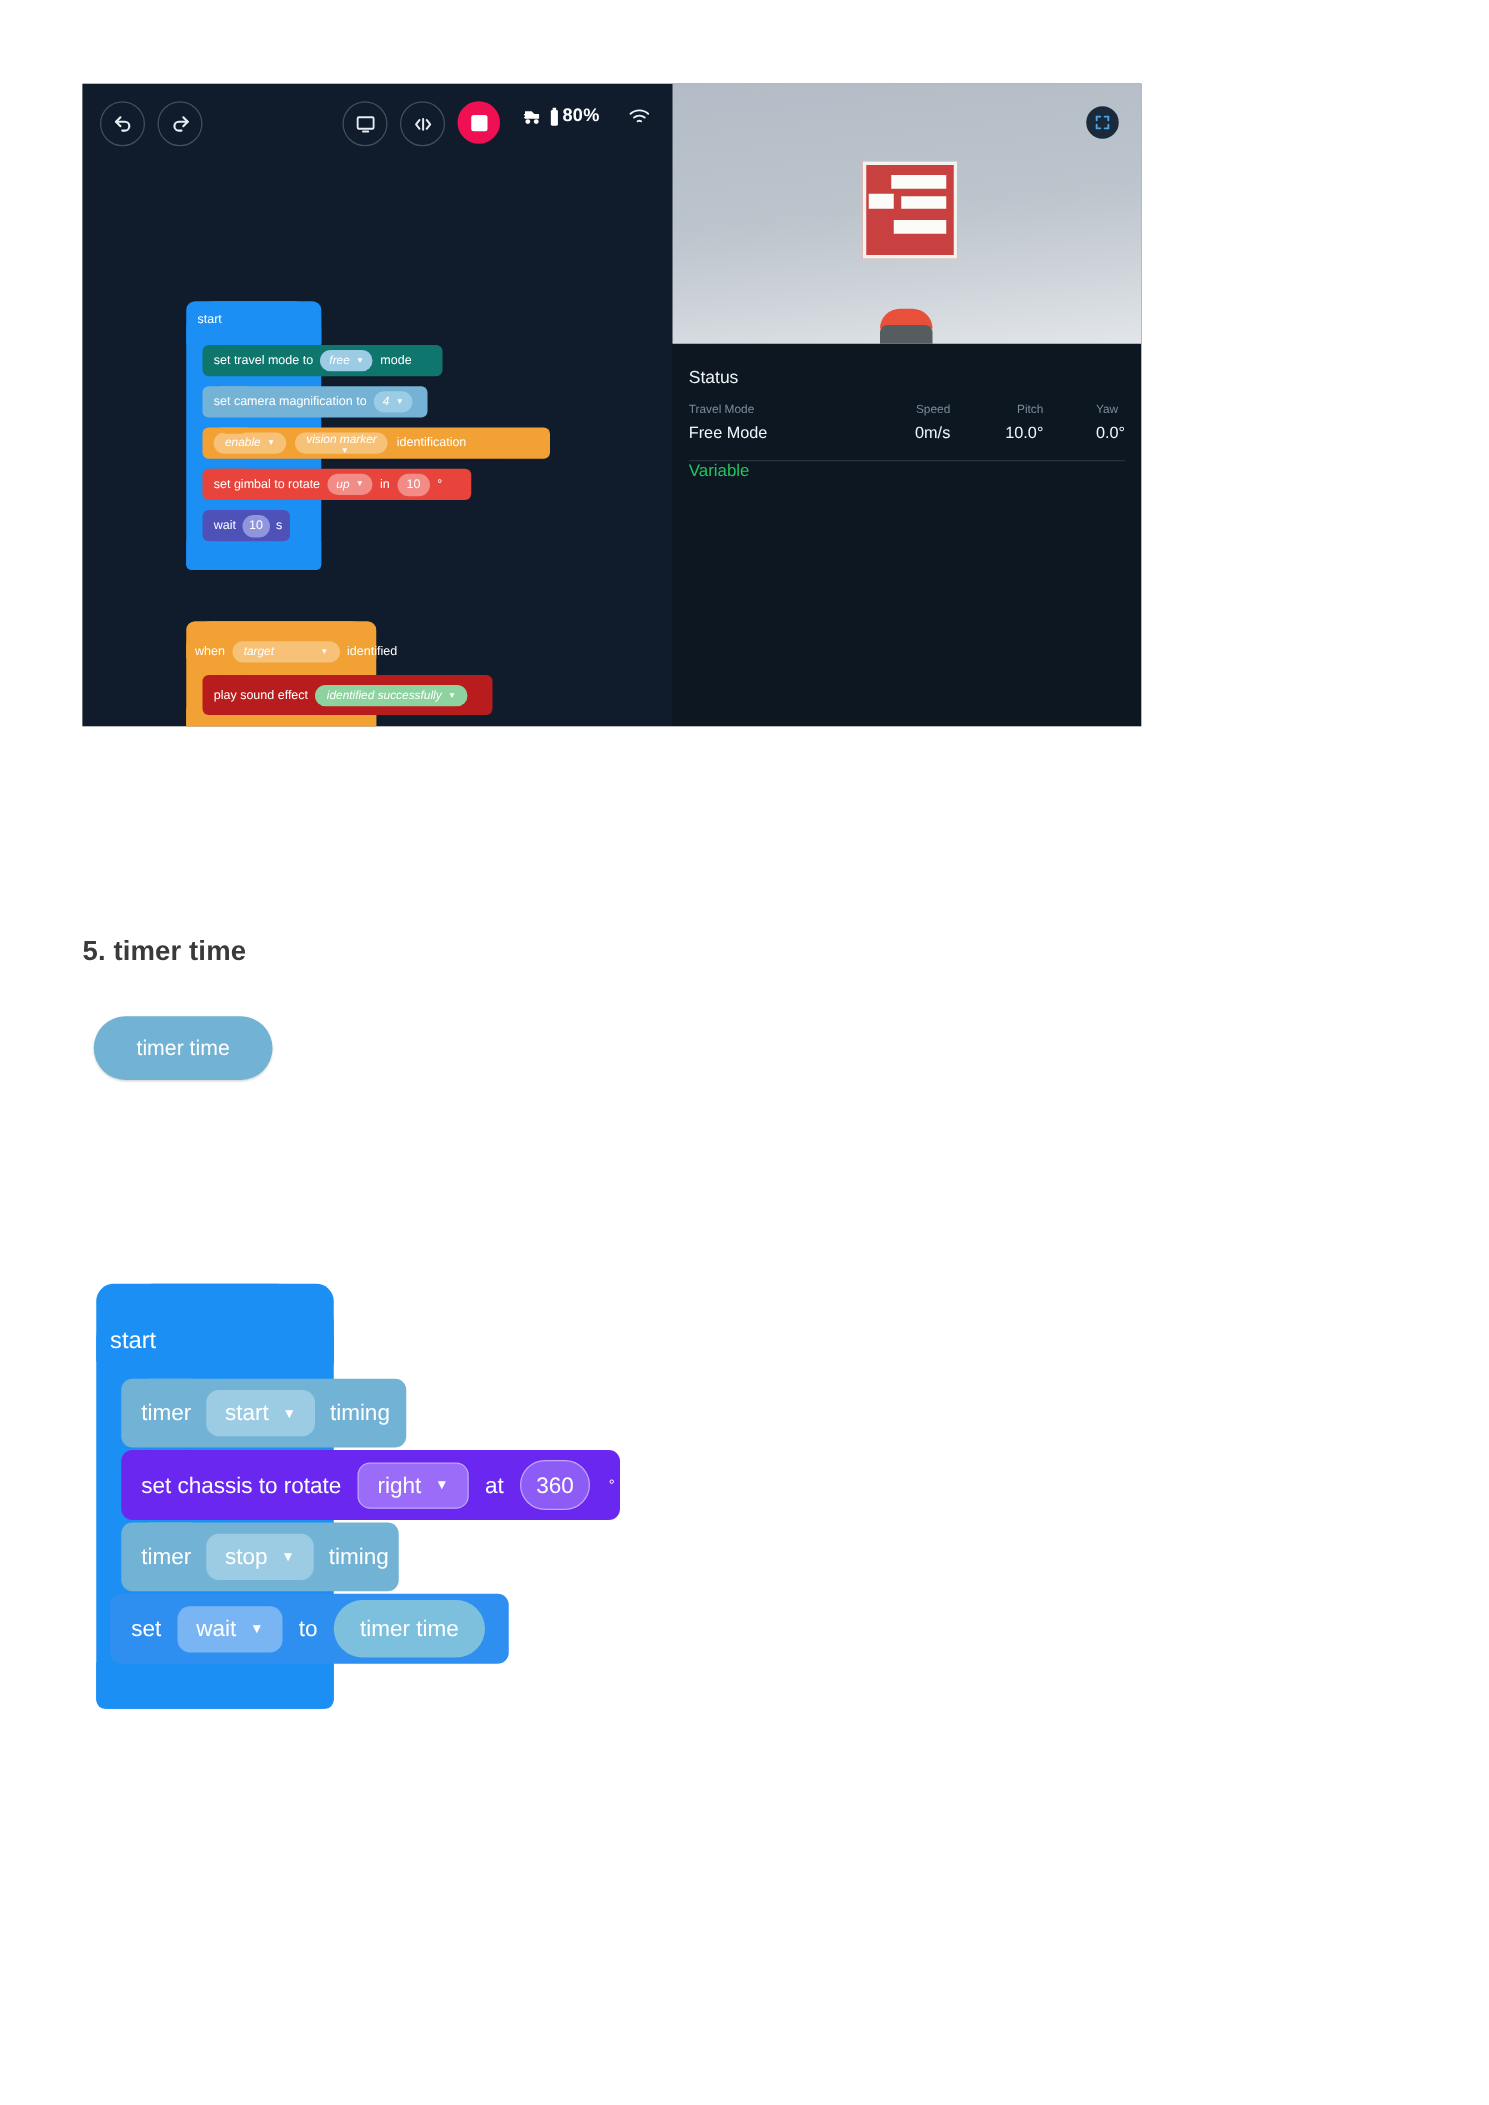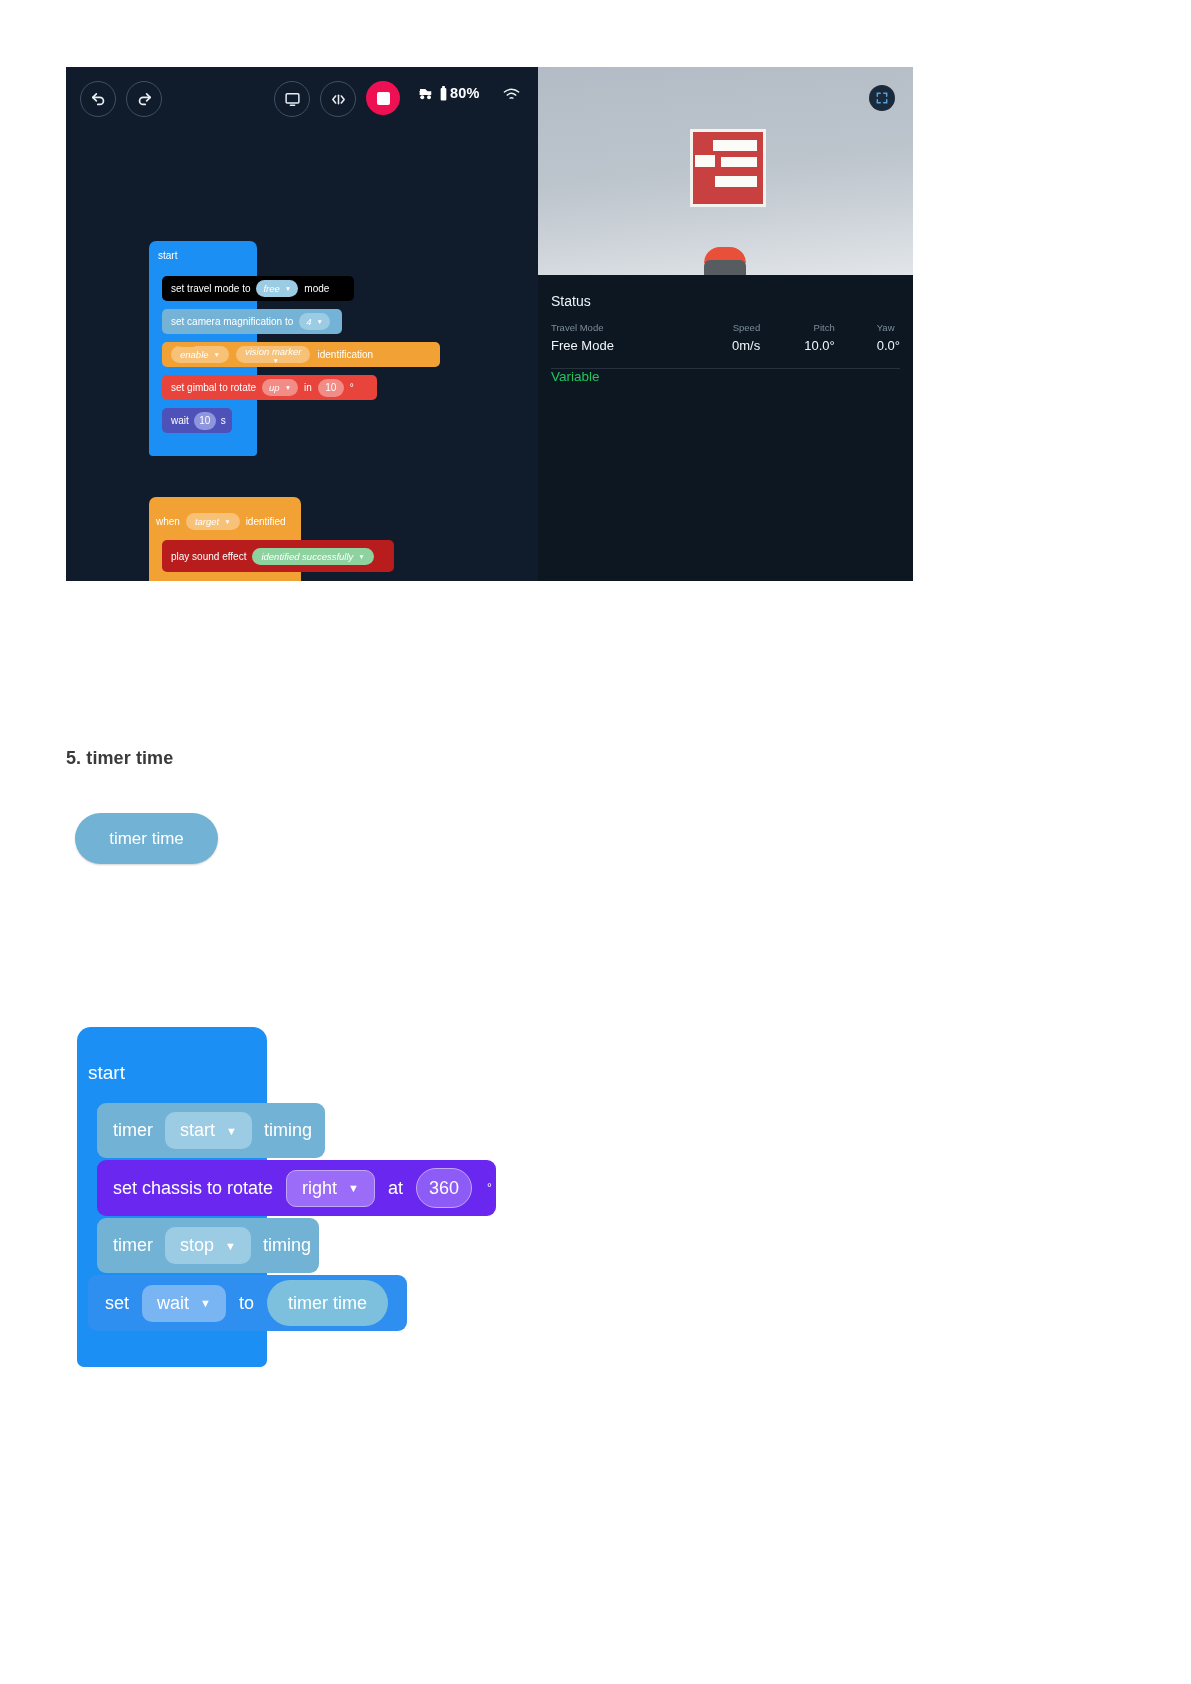--- a/index.html
+++ b/index.html
@@ -35,21 +35,21 @@
   .caret{font-size:6.5px;margin-left:5px;opacity:.95;}
 
   
   .s1-wrap{position:absolute;left:83px;top:174px;width:108px;height:215px;background:#1c8ff5;border-radius:7px 7px 4px 4px;}
   .s1-hat{position:absolute;left:83px;top:174px;width:108px;height:34px;background:#1c8ff5;
           border-radius:22px 22px 0 0;}
   .s1-hat-fill{position:absolute;left:140px;top:182px;width:51px;height:26px;background:#1c8ff5;border-radius:0 4px 0 0;}
   .s1-label{position:absolute;left:92px;top:183px;font-size:10px;color:#fff;font-weight:500;}
   .s1-foot{position:absolute;left:83px;top:366px;width:108px;height:23px;background:#1c8ff5;border-radius:0 0 5px 5px;}
 
-  .b-travel{left:96px;top:209px;width:192px;height:25px;background:#000000;border-radius:5px;padding:0 9px;font-size:10px;gap:6px;}
+  .b-travel{left:96px;top:209px;width:192px;height:25px;background:#0f766e;border-radius:5px;padding:0 9px;font-size:10px;gap:6px;}
   .b-cam   {left:96px;top:242px;width:180px;height:25px;background:#74b3d6;border-radius:5px;padding:0 9px;font-size:10px;gap:6px;}
   .b-enable{left:96px;top:275px;width:278px;height:25px;background:#f2a234;border-radius:5px;padding:0 9px;font-size:10px;gap:7px;}
   .b-gimbal{left:96px;top:308px;width:215px;height:25px;background:#e8443c;border-radius:5px;padding:0 9px;font-size:10px;gap:6px;}
   .b-wait  {left:96px;top:341px;width:70px;height:25px;background:#4e52b8;border-radius:5px;padding:0 9px;font-size:10px;gap:5px;}
 
   
   .s2-wrap{position:absolute;left:83px;top:430px;width:152px;height:94px;background:#f2a234;border-radius:7px 7px 4px 4px;}
   .s2-hat{position:absolute;left:83px;top:430px;width:152px;height:30px;background:#f2a234;border-radius:20px 20px 0 0;}
   .s2-row{position:absolute;left:90px;top:446px;display:flex;align-items:center;gap:6px;font-size:10px;color:#fff;}
   .s2-foot{position:absolute;left:83px;top:500px;width:152px;height:24px;background:#f2a234;border-radius:0 0 5px 5px;}
@@ -71,21 +71,21 @@
   .st-grid{display:grid;grid-template-columns:1fr auto auto auto;gap:0;align-items:end;}
   .st-lab{color:#7d8c99;font-size:9.5px;margin-bottom:5px;}
   .st-val{color:#f2f6fa;font-size:13px;}
   .st-c2{text-align:right;padding-right:44px;}
   .st-c3{text-align:right;padding-right:42px;}
   .st-c4{text-align:left;}
   .st-div{height:1px;background:#27323e;margin:15px 0 0 0;}
   .st-var{color:#22c55e;font-size:13.5px;}
 
   
-  .heading{position:absolute;left:66px;top:748px;font-size:18px;font-weight:700;color:#3a3a3a;letter-spacing:.1px;}
+  .heading{position:absolute;left:66px;top:748px;font-size:22px;font-weight:700;color:#3a3a3a;letter-spacing:.1px;}
 
   .timer-pill{position:absolute;left:75px;top:813px;width:143px;height:51px;background:#72b2d4;
               border-radius:26px;display:flex;align-items:center;justify-content:center;
               color:#fff;font-size:17px;box-shadow:0 1px 2px rgba(0,0,0,.18);}
 
   
   .g-wrap{position:absolute;left:77px;top:1027px;width:190px;height:340px;background:#1c8ff5;border-radius:14px 14px 7px 7px;}
   .g-hat{position:absolute;left:77px;top:1027px;width:190px;height:62px;background:#1c8ff5;border-radius:46px 46px 0 0;}
   .g-hat-fill{position:absolute;left:175px;top:1050px;width:92px;height:42px;background:#1c8ff5;border-radius:0 7px 0 0;}
   .g-label{position:absolute;left:88px;top:1062px;font-size:19px;color:#fff;}
@@ -219,21 +219,21 @@
       <div class="notch"></div>
       <span>wait</span>
       <span class="oval" style="background:#9096dd;min-width:22px;">10</span>
       <span>s</span>
     </div>
 
     <div class="s2-wrap"></div>
     <div class="s2-hat"></div>
     <div class="s2-row">
       <span>when</span>
-      <span class="pill" style="background:#f7c277;padding:0 9px;">
+      <span class="pill" style="background:#f7c277;padding:0 9px;gap:32px;">
         <span>target</span>
         <span class="caret">▼</span>
       </span>
       <span>identified</span>
     </div>
     <div class="s2-foot"></div>
 
     <div class="blk b-sound">
       <div class="notch"></div>
       <span>play sound effect</span>

